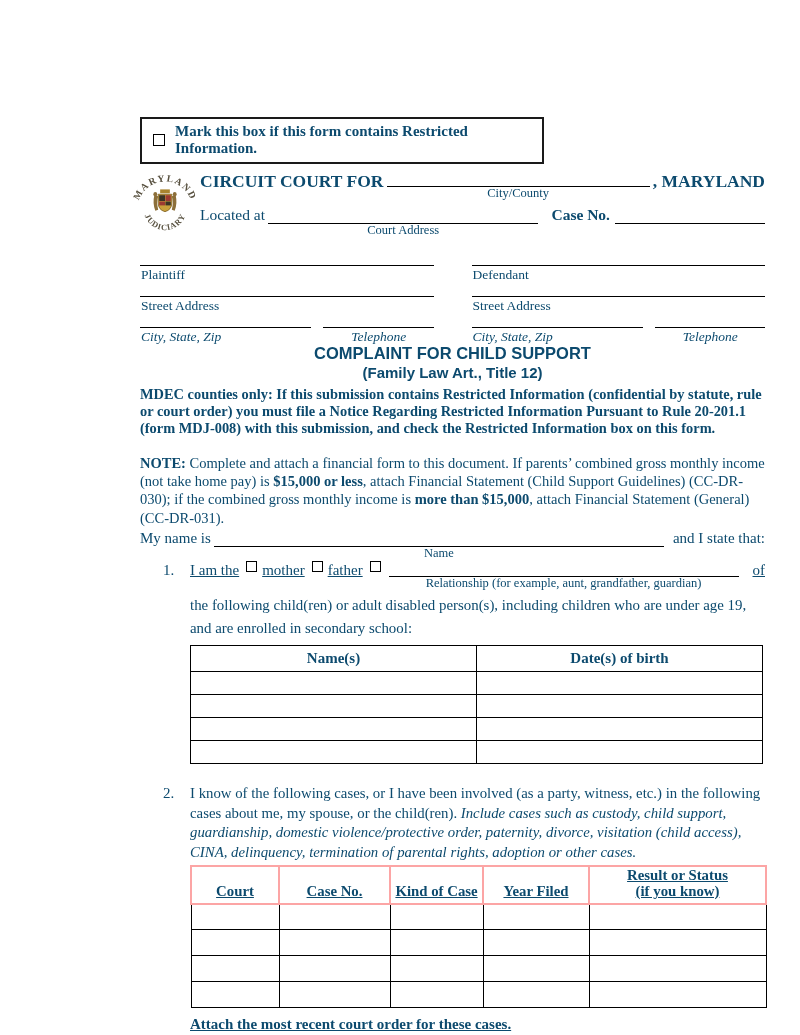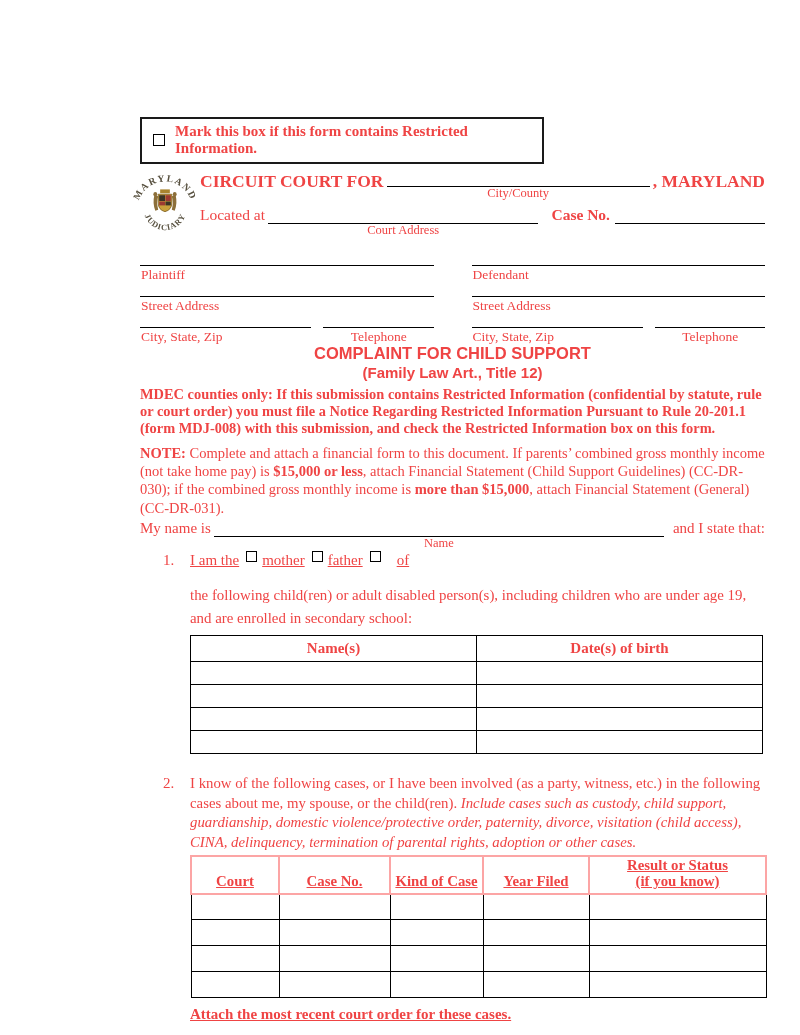--- a/index.html
+++ b/index.html
@@ -1,19 +1,19 @@
 <!DOCTYPE html>
 <html><head>
 <meta charset="utf-8">
 <style>
   * { box-sizing: border-box; }
   html,body { margin:0; padding:0; background:#ffffff; }
   .page {
     width:800px; height:1035px; position:relative; overflow:hidden;
-    background:#fff; color:#ef4444;
+    background:#fff; color:#0c4a6e;
     font-family:"Liberation Serif", serif;
     padding:117px 35px 0 140px;
   }
 
   
   .rbox {
     width:404px; border:2px solid #1a1a1a; padding:4px 8px 5px 11px;
     display:flex; align-items:center; gap:10px;
   }
   .cbx {
@@ -33,32 +33,32 @@
   .lined .sub {
     position:absolute; top:100%; left:0; right:0; text-align:center;
     font-size:12.5px; line-height:13px; font-weight:normal; margin-top:1px;
   }
   .shortline { width:150px; border-bottom:1px solid #000; height:16px; }
 
   
   .parties { display:grid; grid-template-columns:1fr 1fr; column-gap:38px; margin-top:11px; }
   .pwrite { height:15px; border-bottom:1px solid #000; }
   .plabel { font-size:13.5px; line-height:14px; margin:2px 0 0 1px; }
-  .prow { display:flex; gap:12px; }
+  .prow { display:flex; gap:12px;font-style:italic; }
   .pf-city { flex:1.55; }
   .pf-tel { flex:1; }
   .pf-tel .plabel { text-align:center; }
 
   
   .ftitle { text-align:center; font-family:"Liberation Sans", sans-serif; font-weight:bold; }
   .t1 { font-size:16.5px; line-height:19px; }
   .t2 { font-size:15px; line-height:18px; margin-top:1px;text-align:center; }
 
   
-  .mdec { font-weight:bold; font-size:14.4px; line-height:17.2px; margin:4px 0 6px 0; }
+  .mdec { font-weight:bold; font-size:14.4px; line-height:17.2px; margin:4px 0 16px 0; }
   .note { font-size:14.5px; line-height:18.4px; margin:2px 0 0 0; }
 
   .myname { display:flex; align-items:flex-end; font-size:15px; line-height:17px; margin-top:3px; margin-bottom:14px; }
   .myname .suffix { margin-left:6px; white-space:nowrap; }
 
   
   .item { display:flex; }
   .inum { flex:0 0 27px; margin-left:23px; font-size:15px; line-height:19px; }
   .ibody { flex:1; min-width:0; }
   .item1row { display:flex; align-items:flex-start; font-size:15px; line-height:18px; margin-bottom:15px;text-decoration:underline; }
@@ -200,20 +200,23 @@
   <div class="item">
     <div class="inum">1.</div>
     <div class="ibody">
       <div class="item1row">
         <span class="w">I am the</span>
         <span class="cbx"></span>
         <span class="w">mother</span>
         <span class="cbx"></span>
         <span class="w">father</span>
         <span class="cbx"></span>
+        <span class="lined">
+          <span class="sub">Relationship (for example, aunt, grandfather, guardian)</span>
+        </span>
         <span class="w of">of</span>
       </div>
       <div class="item1body">the following child(ren) or adult disabled person(s), including children who are under age 19, and are enrolled in secondary school:</div>
     </div>
   </div>
 
   <table class="ctable">
     <colgroup>
         <col style="width:286px">
         <col style="width:286px">

